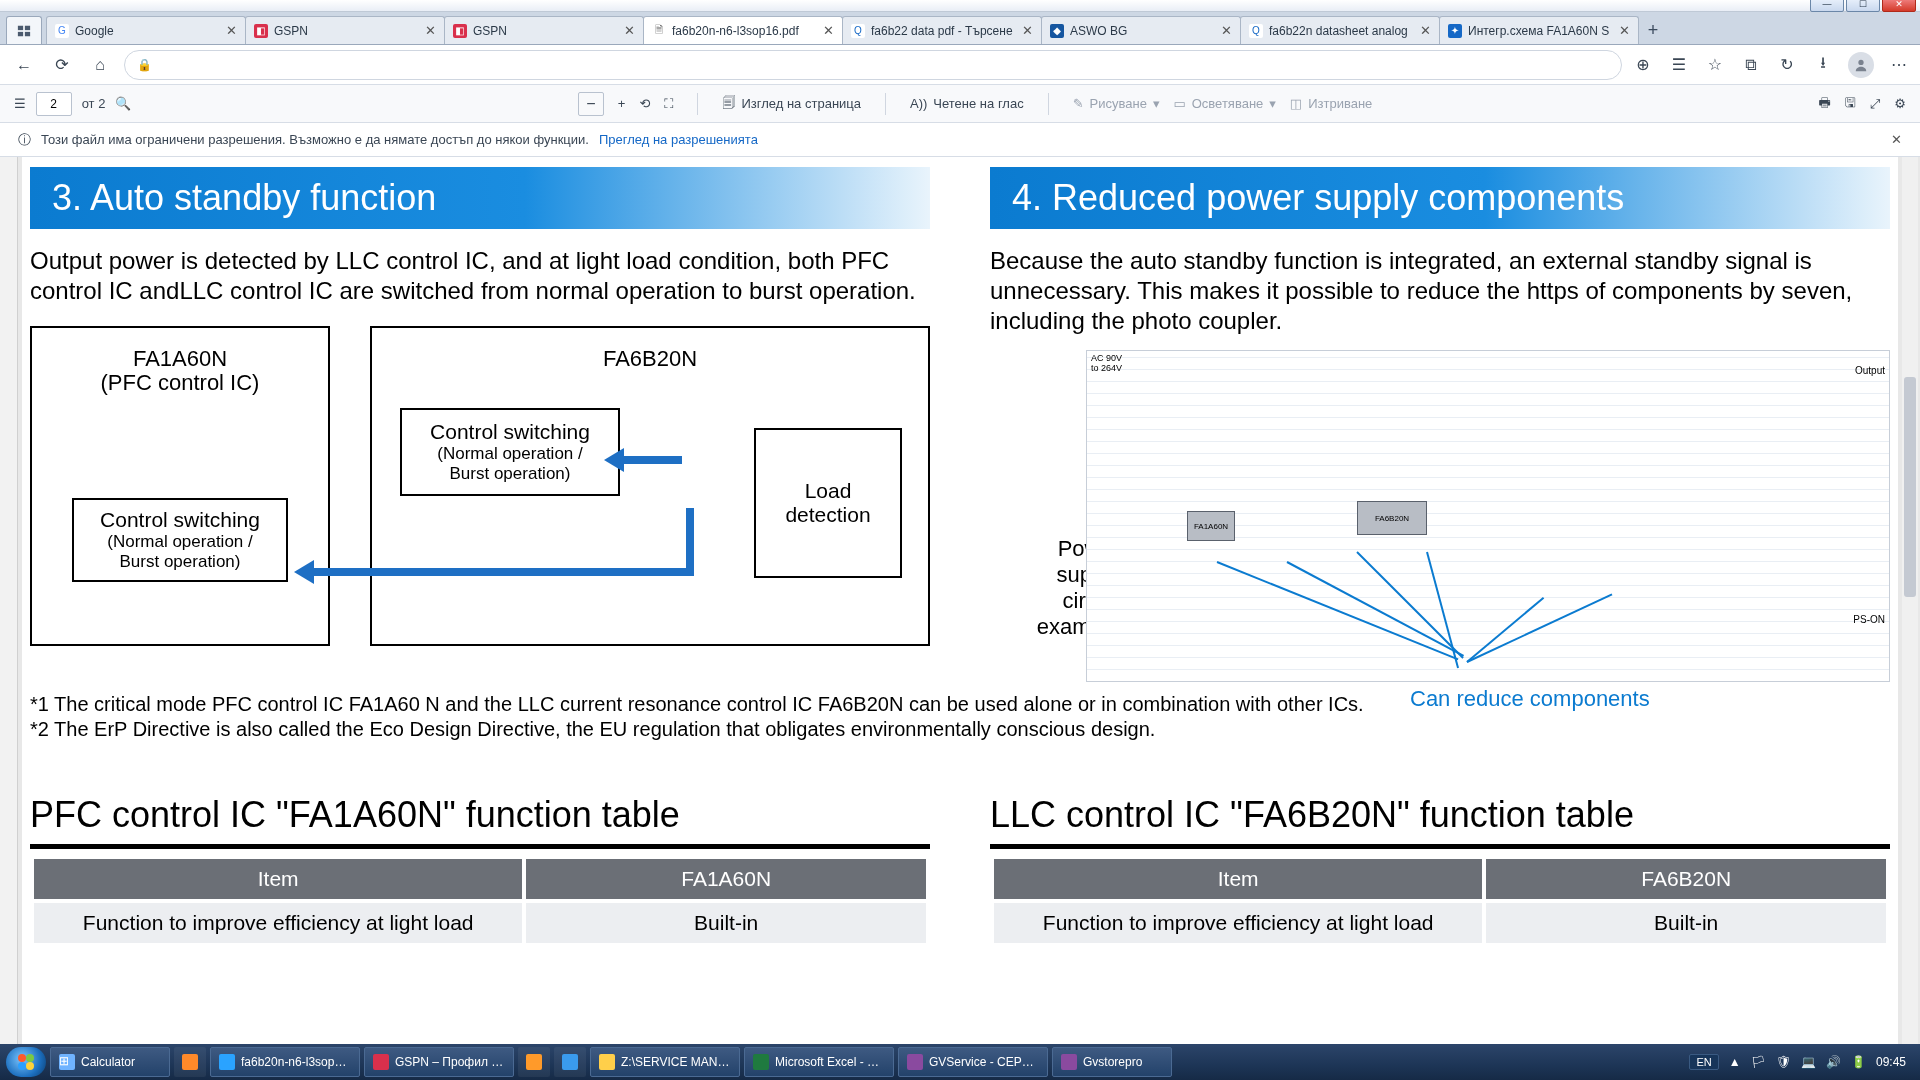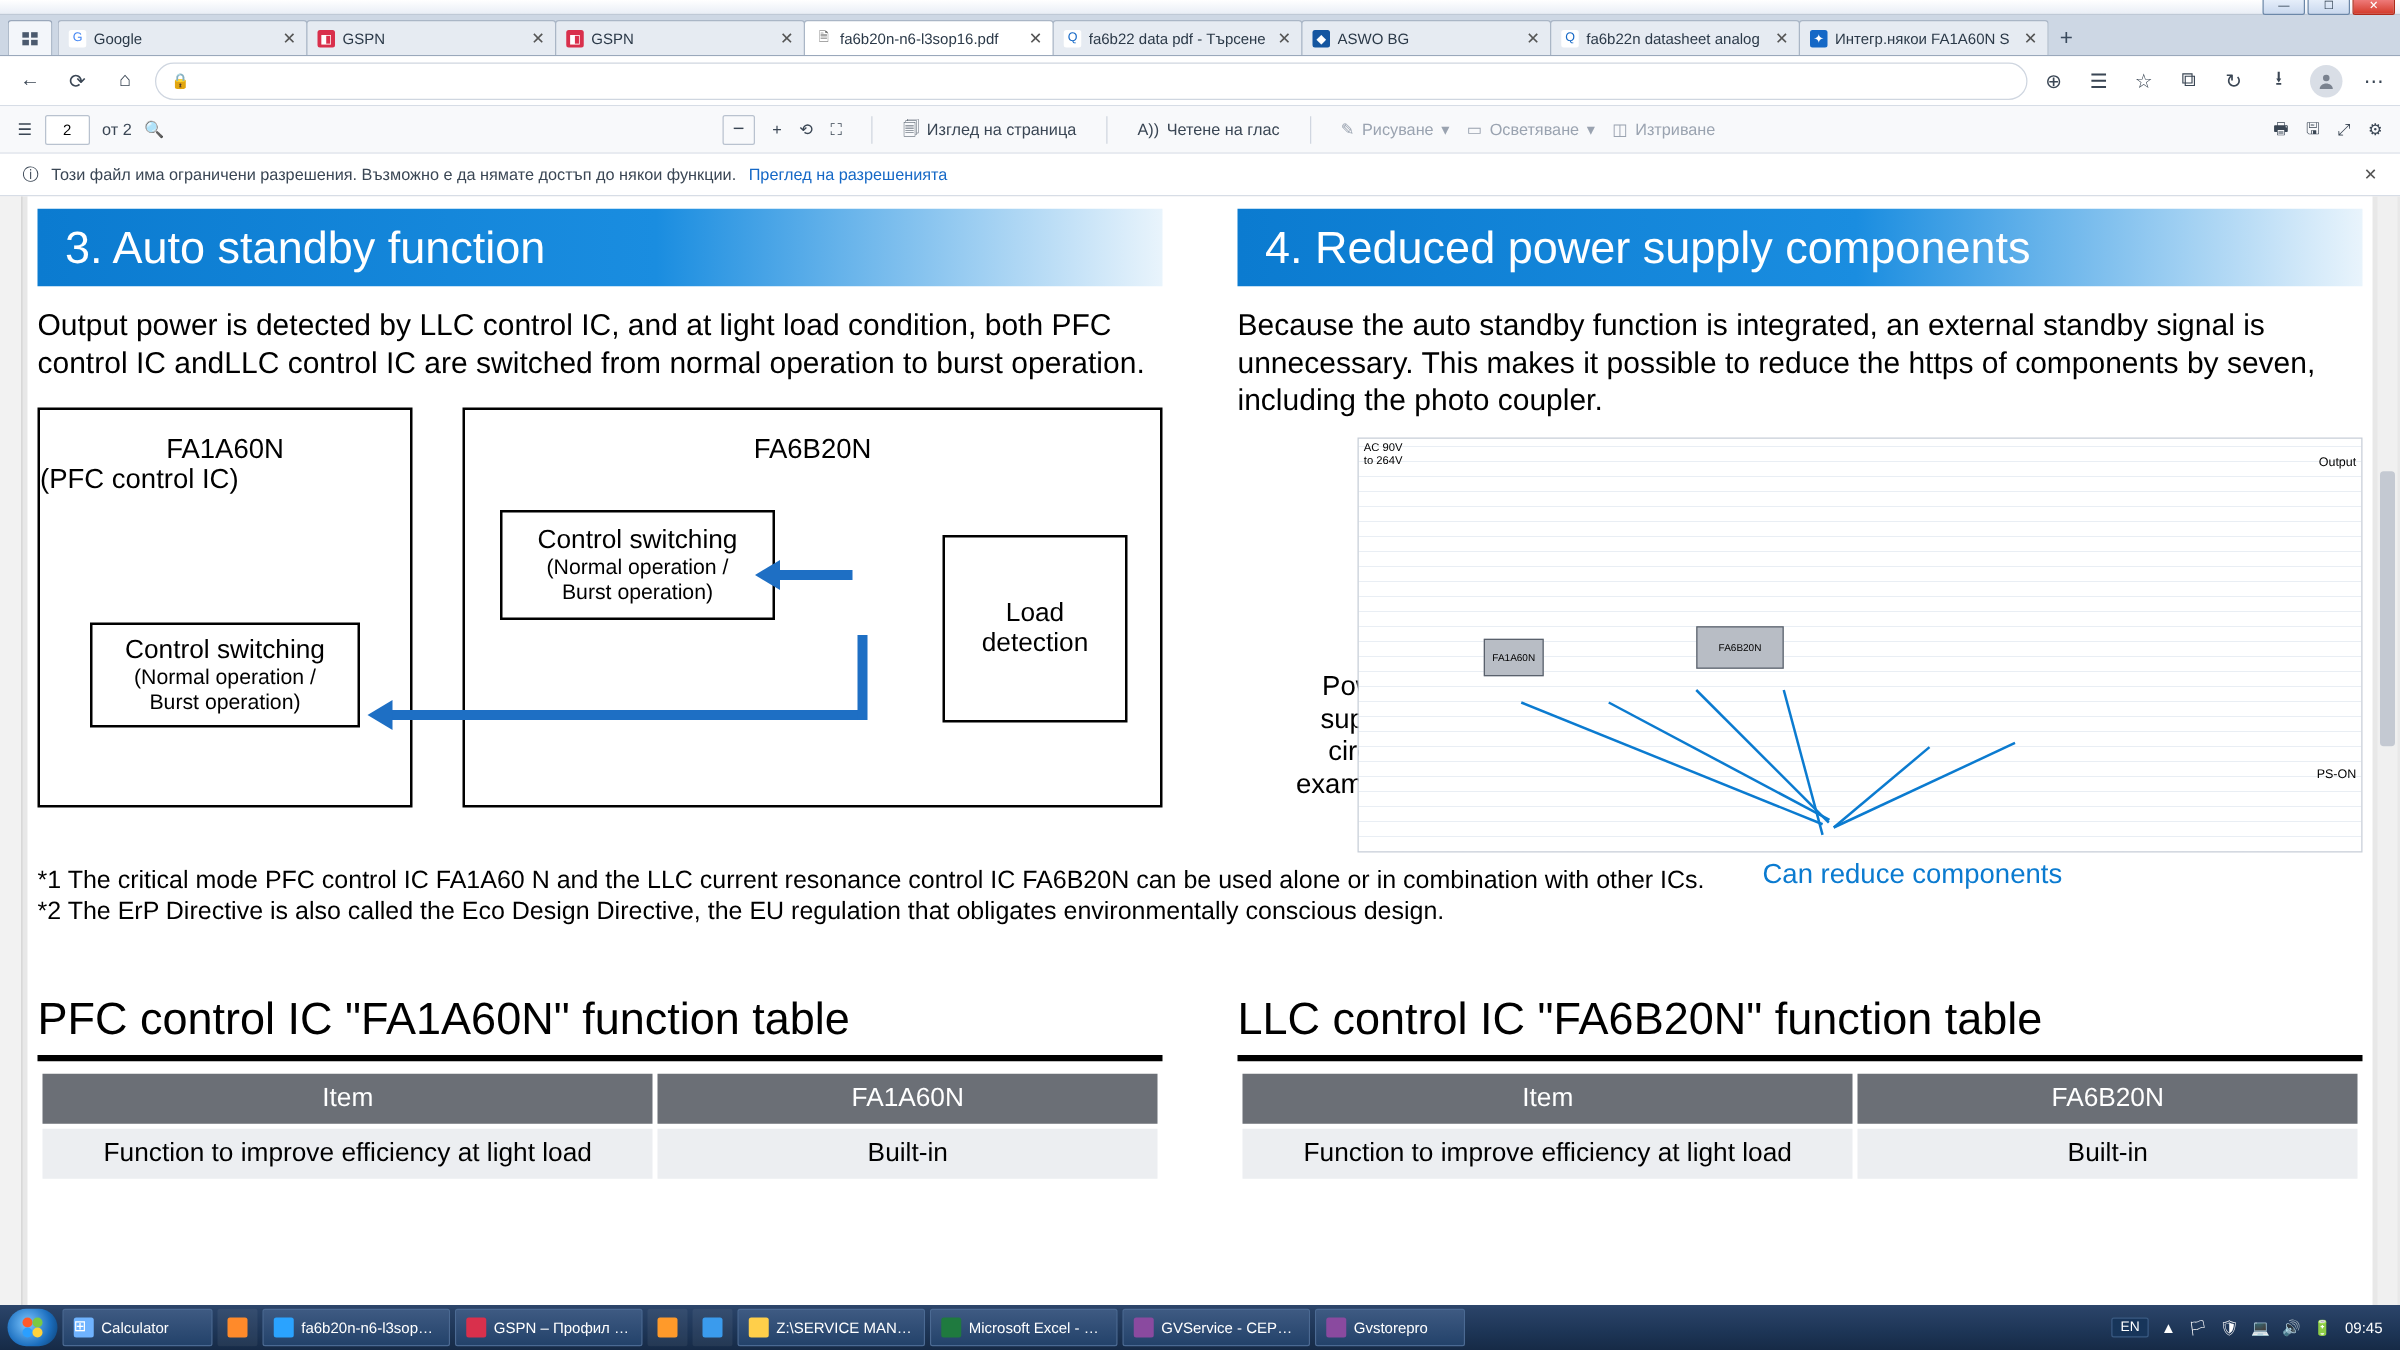--- a/index.html
+++ b/index.html
@@ -58,21 +58,21 @@
 .cols{display:flex; gap:60px;}
 .col{flex:1;}
 
 .secthead{background:linear-gradient(90deg,#0b7bd0 0%,#1a8de0 55%,#e9f4fc 100%); color:#fff; font-size:36px; padding:10px 22px; margin-bottom:17px; font-weight:400;}
 .bodytext{font-size:24px; color:#000; line-height:1.25; margin-bottom:14px;}
 
 
 .dia{border:2px solid #000; height:320px; position:relative; margin-top:6px;}
 .dia.small{width:300px;}
 .dia .title1{position:absolute;left:0;right:0;top:18px;text-align:center;font-size:22px;}
-.dia .title2{position:absolute;left:0;right:0;top:42px;text-align:left;font-size:22px;}
+.dia .title2{position:absolute;left:0;right:0;top:42px;text-align:center;font-size:22px;}
 .innerbox{position:absolute;border:2px solid #000;text-align:center;}
 .arrow{position:absolute;background:#1e6fc4;}
 .arrowhead{position:absolute;width:0;height:0;}
 
 .diarow{display:flex; gap:40px;}
 
 
 .circuit{position:relative;height:332px;margin-top:2px;display:flex;}
 .circuit .caption{position:absolute;left:0;bottom:42px;font-size:22px;text-align:right;width:130px;}
 .circuit .schem{flex:1;margin-left:96px;background:
@@ -153,21 +153,21 @@
         <span class="lbl">ASWO BG</span>
         <span class="x">✕</span>
       </div>
       <div class="tab">
         <span class="fav" style="background:#fff;color:#1568c6">Q</span>
         <span class="lbl">fa6b22n datasheet analog</span>
         <span class="x">✕</span>
       </div>
       <div class="tab">
         <span class="fav" style="background:#1568c6;color:#fff">✦</span>
-        <span class="lbl">Интегр.някои FA1A60N S</span>
+        <span class="lbl">Интегр.схема FA1A60N S</span>
         <span class="x">✕</span>
       </div>
     </div>
   <div class="newtab">+</div>
 </div>
 
 <div class="addrbar">
   <div class="navbtn">←</div>
   <div class="navbtn">⟳</div>
   <div class="navbtn">⌂</div>

